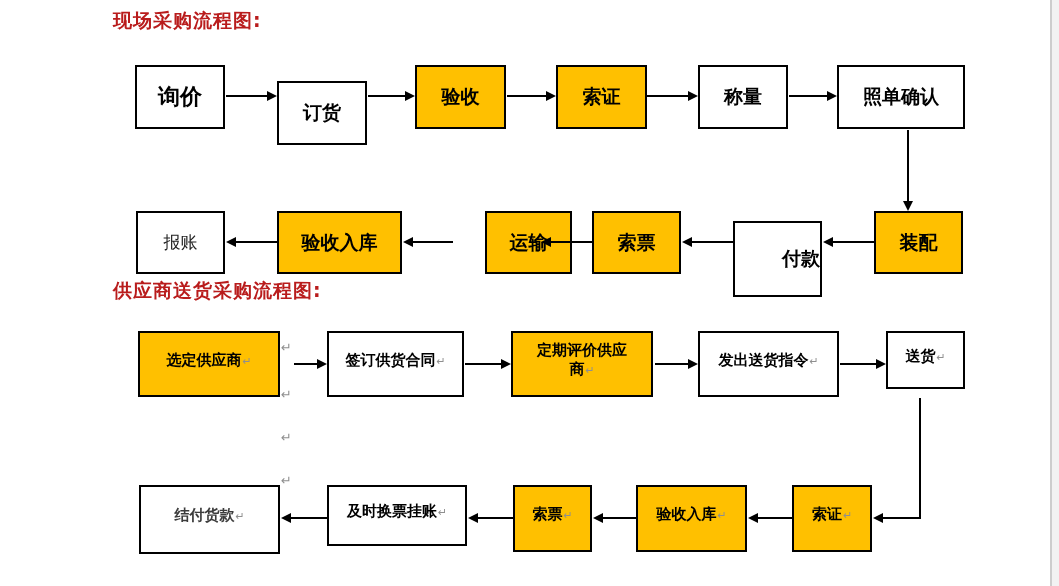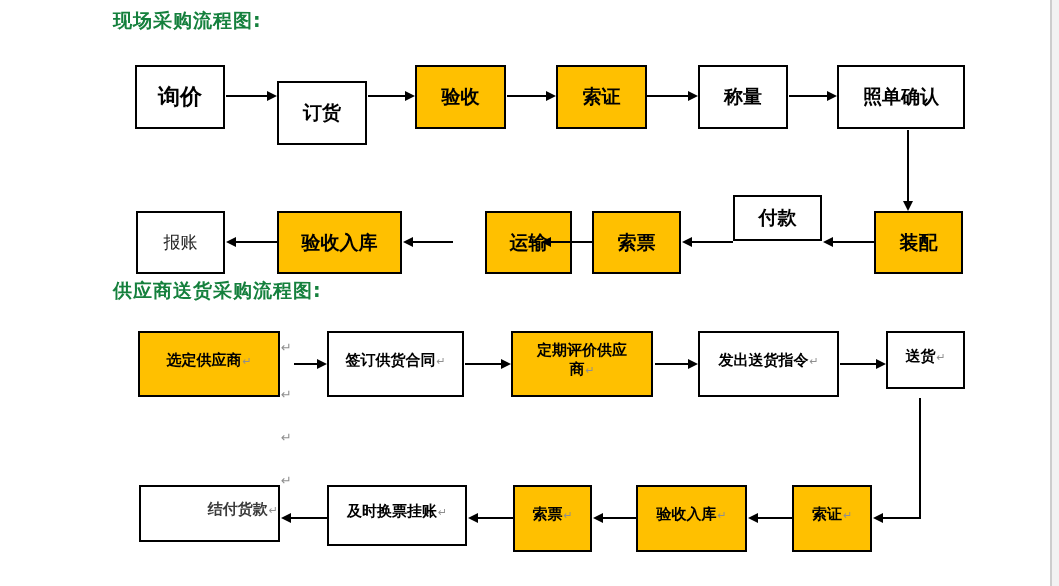--- a/index.html
+++ b/index.html
@@ -1,18 +1,18 @@
 <!DOCTYPE html>
 <html><head>
 <meta charset="utf-8">
 <style>
   html,body{margin:0;padding:0;}
   body{font-family:"DejaVu Sans","Liberation Sans",sans-serif;}
   .page{position:relative;width:1059px;height:586px;background:#ffffff;overflow:hidden;}
-  .title{position:absolute;font-weight:bold;font-size:19px;color:#15803d;letter-spacing:1px;white-space:nowrap;}
+  .title{position:absolute;font-weight:bold;font-size:19px;color:#b91c1c;letter-spacing:1px;white-space:nowrap;}
   .box{position:absolute;box-sizing:border-box;background:#fff;border:2px solid #000;
        display:flex;align-items:center;justify-content:center;text-align:center;color:#000;}
   .fill{background:#FFC000;}
   .c1{font-weight:bold;font-size:19px;}
   .c1-big{font-size:22px;}
   .c1-light{font-weight:normal;font-size:17px;color:#222;}
   .c2{font-weight:bold;font-size:15px;border-width:2.5px;padding-bottom:7px;}
   .c2 .lbl{line-height:19px;}
   .dimmed{color:#3c3c3c;}
   .hline{position:absolute;height:2px;background:#000;}
@@ -71,21 +71,21 @@
   </div>
   <div class="box c1 fill" style="left:277px;top:211px;width:125px;height:63px;">
     <span class="lbl">验收入库</span>
   </div>
   <div class="box c1 fill" style="left:453px;top:211px;width:87px;height:63px;margin-left:32px;">
     <span class="lbl">运输</span>
   </div>
   <div class="box c1 fill" style="left:592px;top:211px;width:89px;height:63px;">
     <span class="lbl">索票</span>
   </div>
-  <div class="box c1" style="left:733px;top:195px;width:89px;height:46px;">
+  <div class="box c1" style="left:733px;top:221px;width:89px;height:76px;justify-content:flex-end;">
     <span class="lbl">付款</span>
   </div>
   <div class="box c1 fill" style="left:874px;top:211px;width:89px;height:63px;">
     <span class="lbl">装配</span>
   </div>
 
   <div class="tri-l" style="left:823px;top:237px;"></div>
   <div class="hline" style="left:832px;top:241px;width:42px;"></div>
   <div class="tri-l" style="left:682px;top:237px;"></div>
   <div class="hline" style="left:691px;top:241px;width:42px;"></div>
@@ -124,21 +124,21 @@
 
   <div class="vline" style="left:919px;top:398px;height:121px;"></div>
   <div class="hline" style="left:882px;top:517px;width:39px;"></div>
   <div class="tri-l" style="left:873px;top:513px;"></div>
 
   <div class="pfloat" style="left:281px;top:340px;">↵</div>
   <div class="pfloat" style="left:281px;top:387px;">↵</div>
   <div class="pfloat" style="left:281px;top:430px;">↵</div>
   <div class="pfloat" style="left:281px;top:473px;">↵</div>
 
-  <div class="box c2 dimmed" style="left:139px;top:485px;width:141px;height:57px;justify-content:flex-end;">
+  <div class="box c2 dimmed" style="left:139px;top:485px;width:141px;height:69px;">
     <span class="lbl"><span>结付货款</span><span class="pmark">↵</span></span>
   </div>
   <div class="box c2" style="left:327px;top:485px;width:140px;height:61px;">
     <span class="lbl"><span>及时换票挂账</span><span class="pmark">↵</span></span>
   </div>
   <div class="box c2 fill" style="left:513px;top:485px;width:79px;height:67px;">
     <span class="lbl"><span>索票</span><span class="pmark">↵</span></span>
   </div>
   <div class="box c2 fill" style="left:636px;top:485px;width:111px;height:67px;">
     <span class="lbl"><span>验收入库</span><span class="pmark">↵</span></span>

